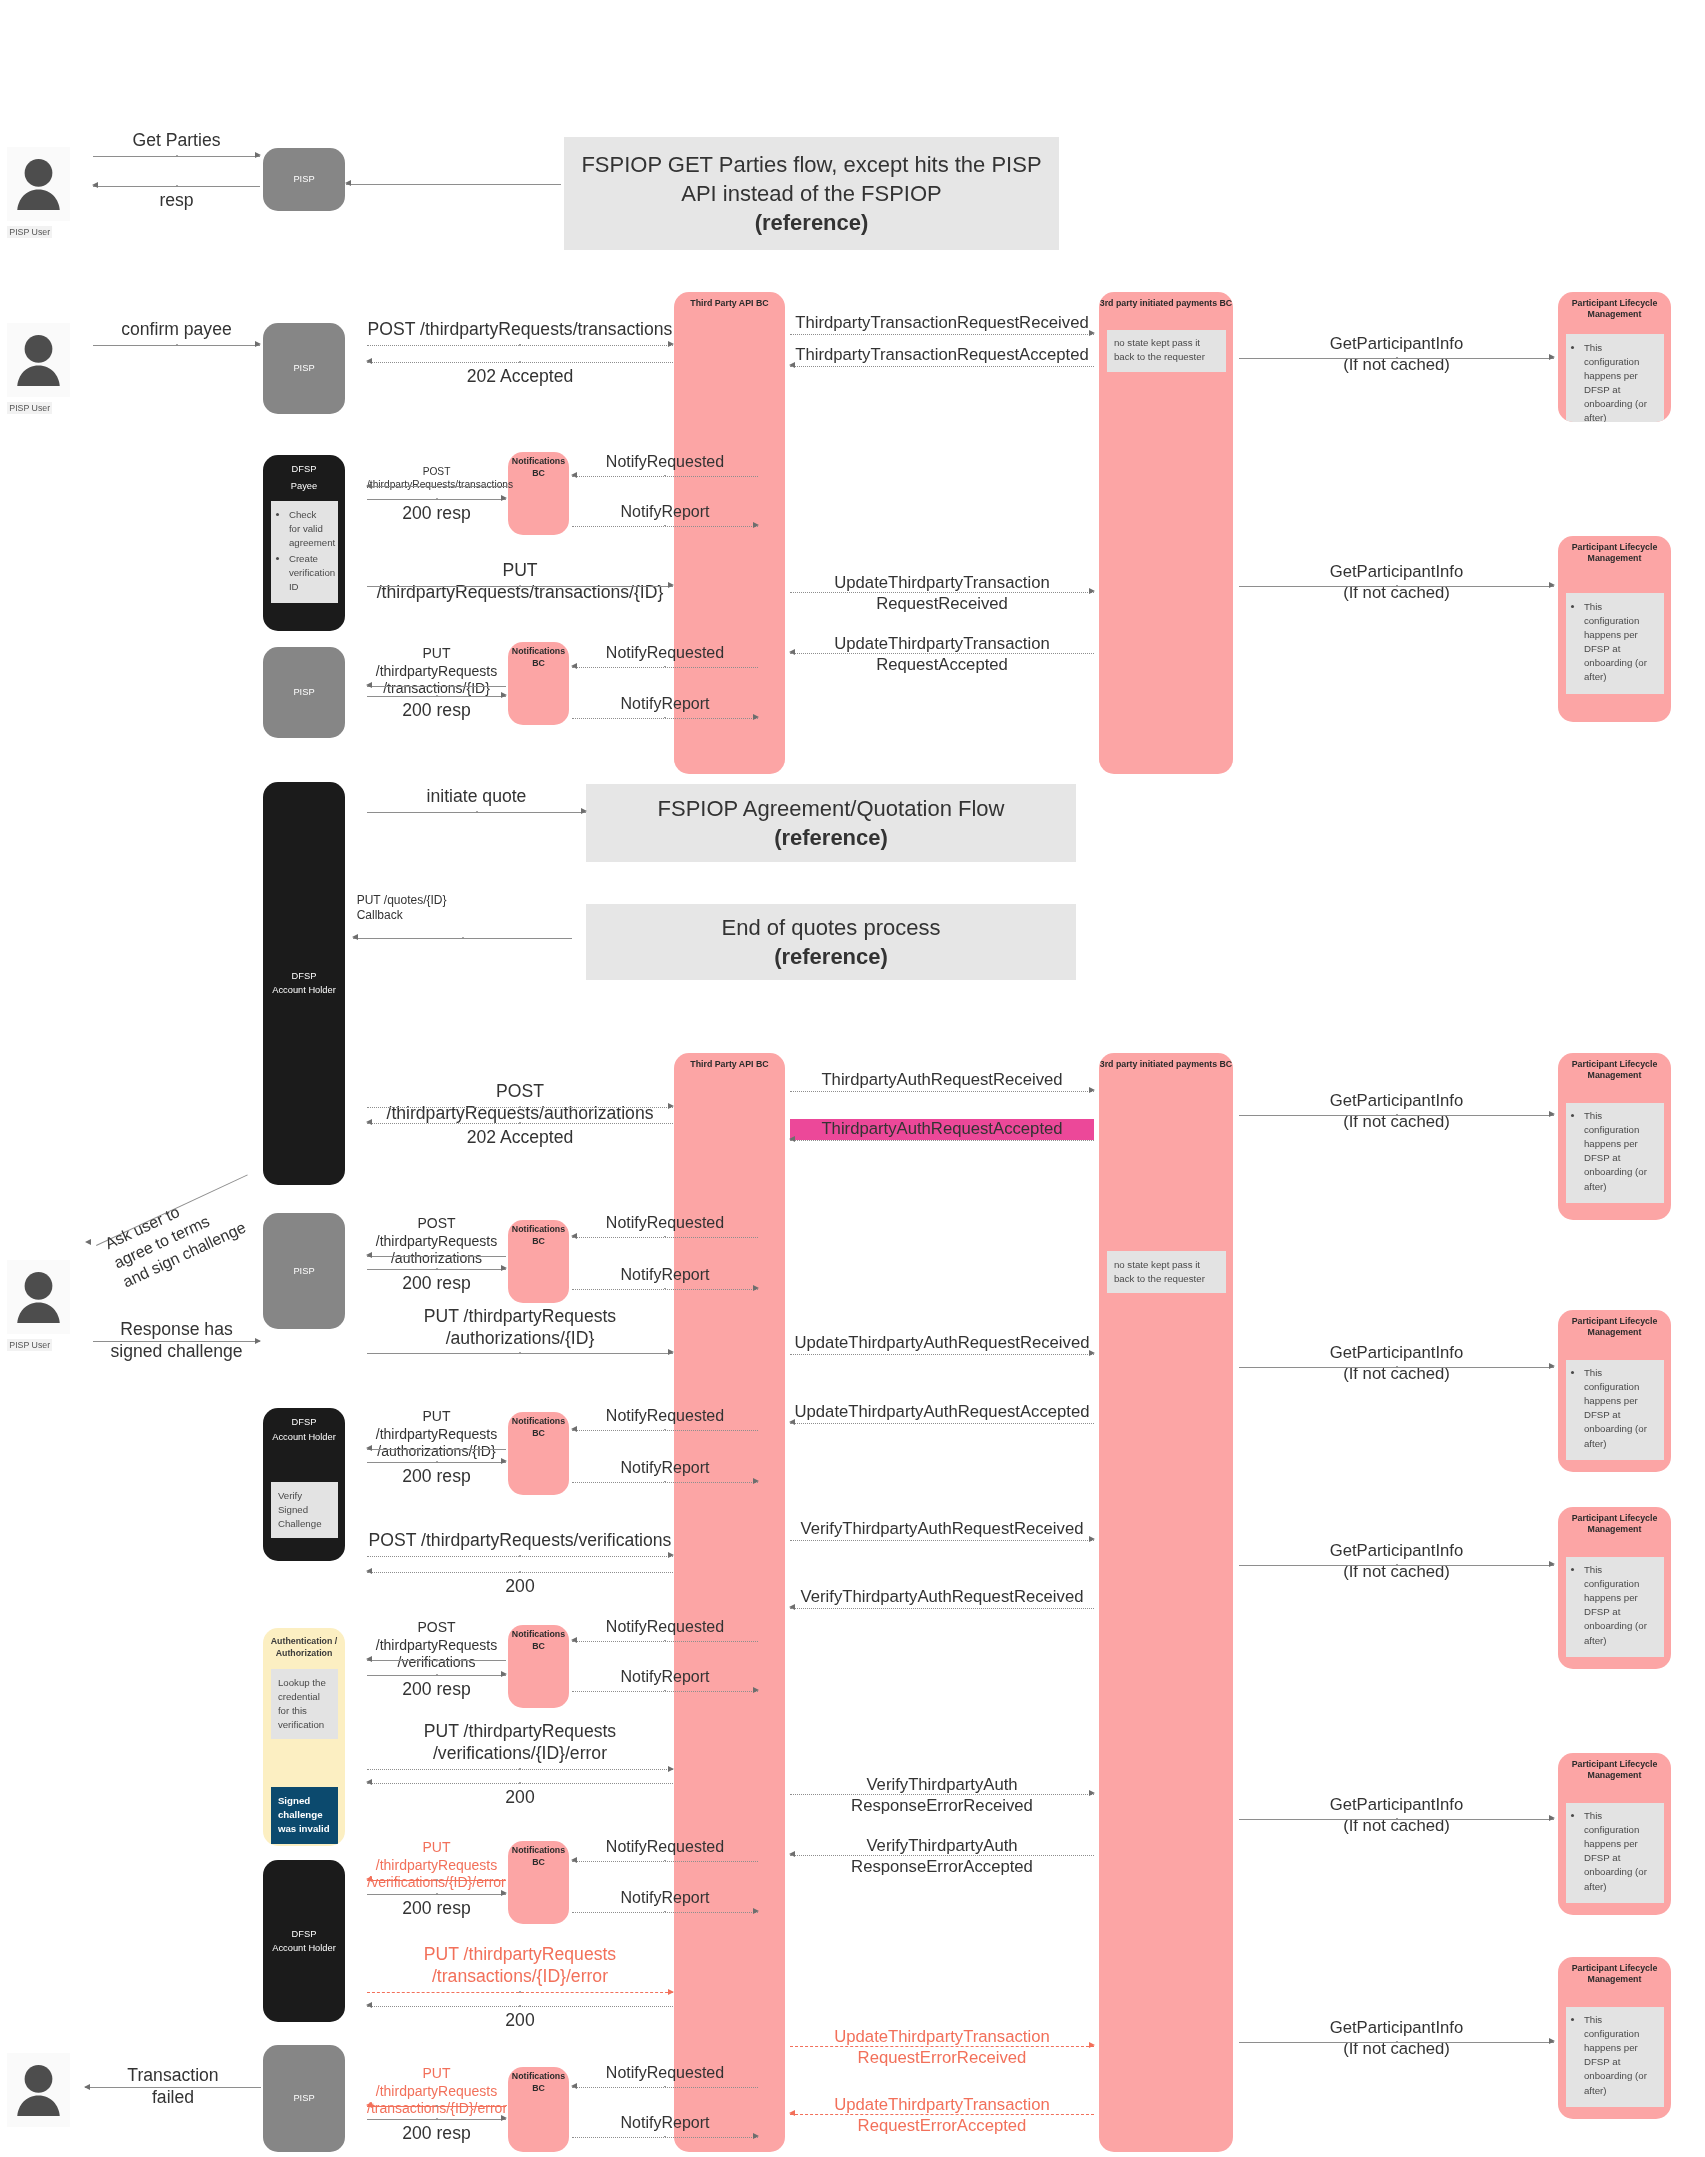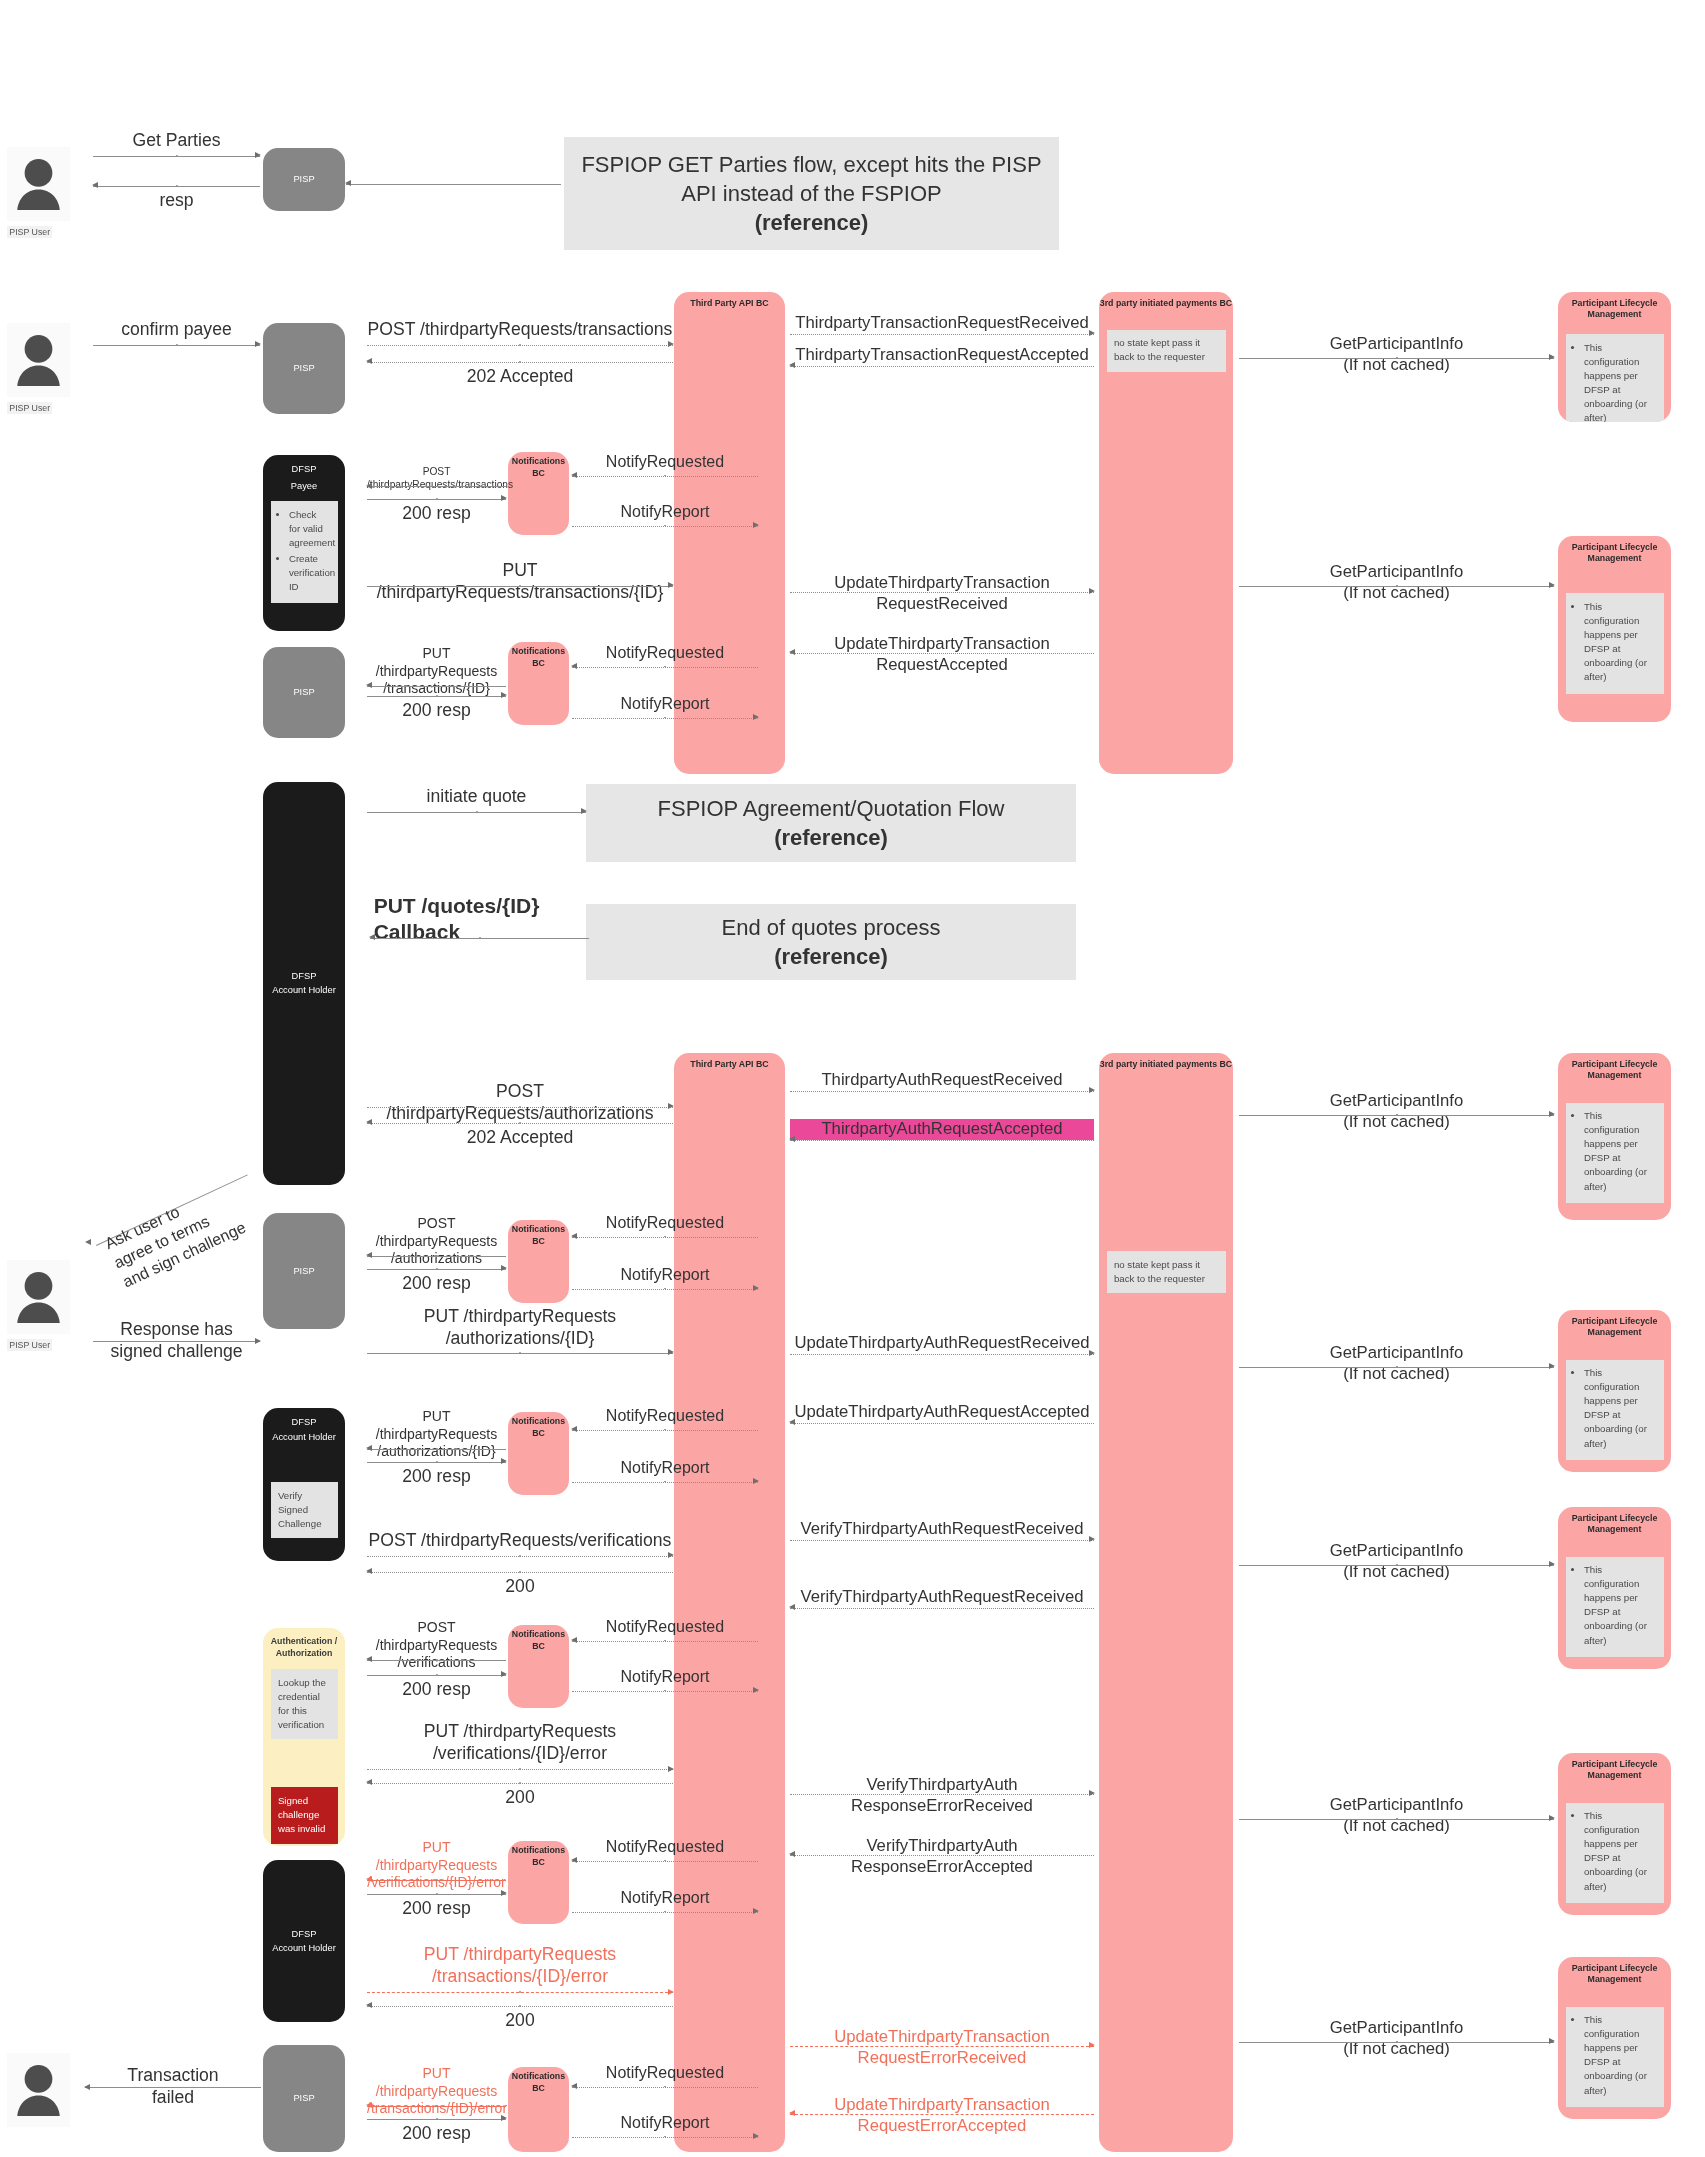--- a/index.html
+++ b/index.html
@@ -70,21 +70,21 @@
     color:#4a4a4a;
     font-size:9.7px;
     line-height:1.45;
     padding:6.5px 7.4px 7.4px 7.4px;
     width:calc(100% - 15px);
     margin:9.3px 7.4px 0 7.4px;
     text-align:left;
   }
   .note ul { margin:0; padding-left:11px; }
   .note li { margin:0 0 1.9px 0; }
-  .note.red { background:#b91c1c; color:#ffffff; }
+  .note.red { background:#0c4a6e; color:#ffffff;font-weight:bold; }
 
   
   .actor { position:absolute; }
   .actor-img { background:#fafafa; position:relative; }
   .actor-img svg { display:block; }
   .actor-label {
     font-size:8.8px; color:#555; margin-top:2.8px; background:#f2f2f2;
     display:inline-block; padding:0.9px 1.9px;
   }
 
@@ -496,21 +496,21 @@
     <div class="arrow right" style="right:-0.9px;top:16px;"></div>
   </div>
 
   <div class="msg" style="left:367px;top:788px;width:219px;height:30px;font-size:17.6px;">
     <div class="msg-label" style="top:-1.9px;">initiate quote</div>
     <div class="msg-line" style="top:24px;"></div>
     <div class="tick" style="left:109px;top:23px;"></div>
     <div class="arrow right" style="right:-0.9px;top:20.4px;"></div>
   </div>
 
-  <div class="msg" style="left:370px;top:895px;width:219px;height:45px;font-size:21px;font-weight:bold;">
+  <div class="msg" style="left:353px;top:895px;width:219px;height:45px;font-size:12px;">
     <div class="msg-label" style="top:-1.9px;text-align:left;padding-left:3.7px;">PUT /quotes/{ID}
 Callback</div>
     <div class="msg-line" style="top:43px;"></div>
     <div class="tick" style="left:109px;top:42px;"></div>
     <div class="arrow left" style="left:-0.9px;top:39px;"></div>
   </div>
 
   <div class="msg dotted" style="left:367px;top:1083px;width:306px;height:30px;font-size:17.6px;">
     <div class="msg-label" style="top:-1.9px;">POST /thirdpartyRequests/authorizations</div>
     <div class="msg-line" style="top:24px;"></div>

